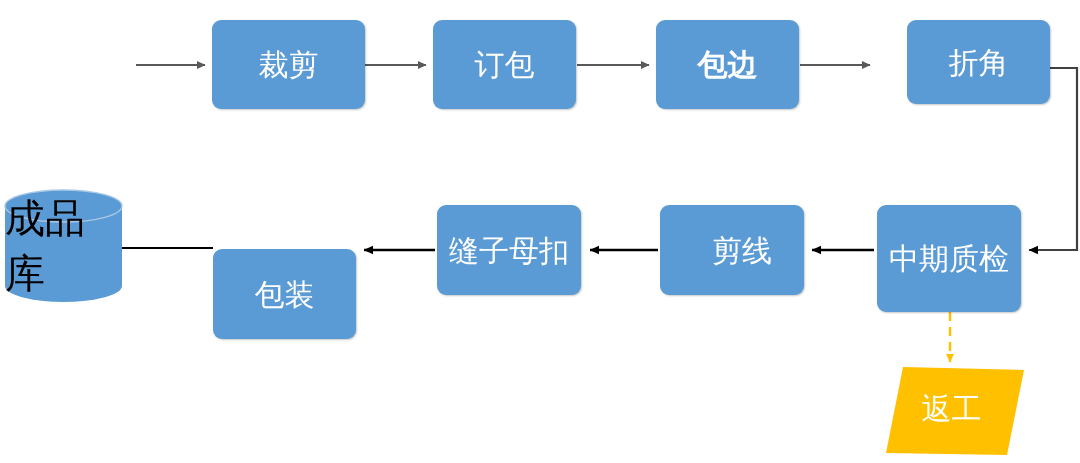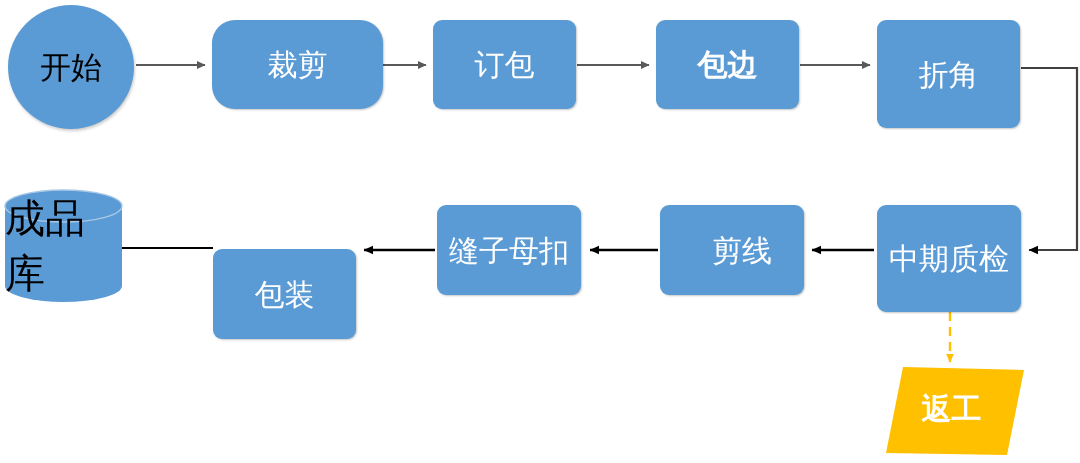--- a/index.html
+++ b/index.html
@@ -57,21 +57,20 @@
     height: 100%;
     display: flex;
     align-items: center;
     justify-content: center;
     color: #000000;
     font-size: 40px;
     pointer-events: none;
   }
   .para-wrap {
     position: absolute;
-    font-weight: bold;
   }
   .para-wrap svg {
     position: absolute;
     left: 0;
     top: 0;
     overflow: visible;
   }
   .para-label {
     position: absolute;
     left: 0;
@@ -126,37 +125,34 @@
 
     <line x1="658" y1="250" x2="590" y2="250" stroke="#000000" stroke-width="2.4" marker-end="url(#ah-dark)"></line>
 
     <line x1="435" y1="250" x2="364" y2="250" stroke="#000000" stroke-width="2.4" marker-end="url(#ah-dark)"></line>
 
     <line x1="213" y1="248" x2="105" y2="248" stroke="#000000" stroke-width="2.2"></line>
 
     <line x1="950" y1="297" x2="950" y2="362" stroke="#FFC000" stroke-width="2.4" stroke-dasharray="9 6" marker-end="url(#ah-orange)"></line>
   </svg>
 
-  <div class="node start-circle" style="left:8px; top:5px; width:126px; height:124px;">
-    <span>开始</span>
-  </div>
 
-  <div class="node proc" style="left:212px; top:20px; width:171px; height:89px;border-radius:23px;">
+  <div class="node proc" style="left:212px; top:20px; width:153px; height:89px;">
     <span>裁剪</span>
   </div>
 
   <div class="node proc" style="left:433px; top:20px; width:143px; height:89px;">
     <span>订包</span>
   </div>
 
   <div class="node proc" style="left:656px; top:20px; width:143px; height:89px;font-weight:bold;">
     <span>包边</span>
   </div>
 
-  <div class="node proc" style="left:877px; top:20px; width:143px; height:108px;text-align:center;">
+  <div class="node proc" style="left:907px; top:20px; width:143px; height:84px;text-align:center;">
     <span>折角</span>
   </div>
 
   <div class="node proc" style="left:877px; top:205px; width:144px; height:107px;">
     <span>中期质检</span>
   </div>
 
   <div class="node proc" style="left:660px; top:205px; width:144px; height:90px;padding-left:20px;">
     <span>剪线</span>
   </div>

